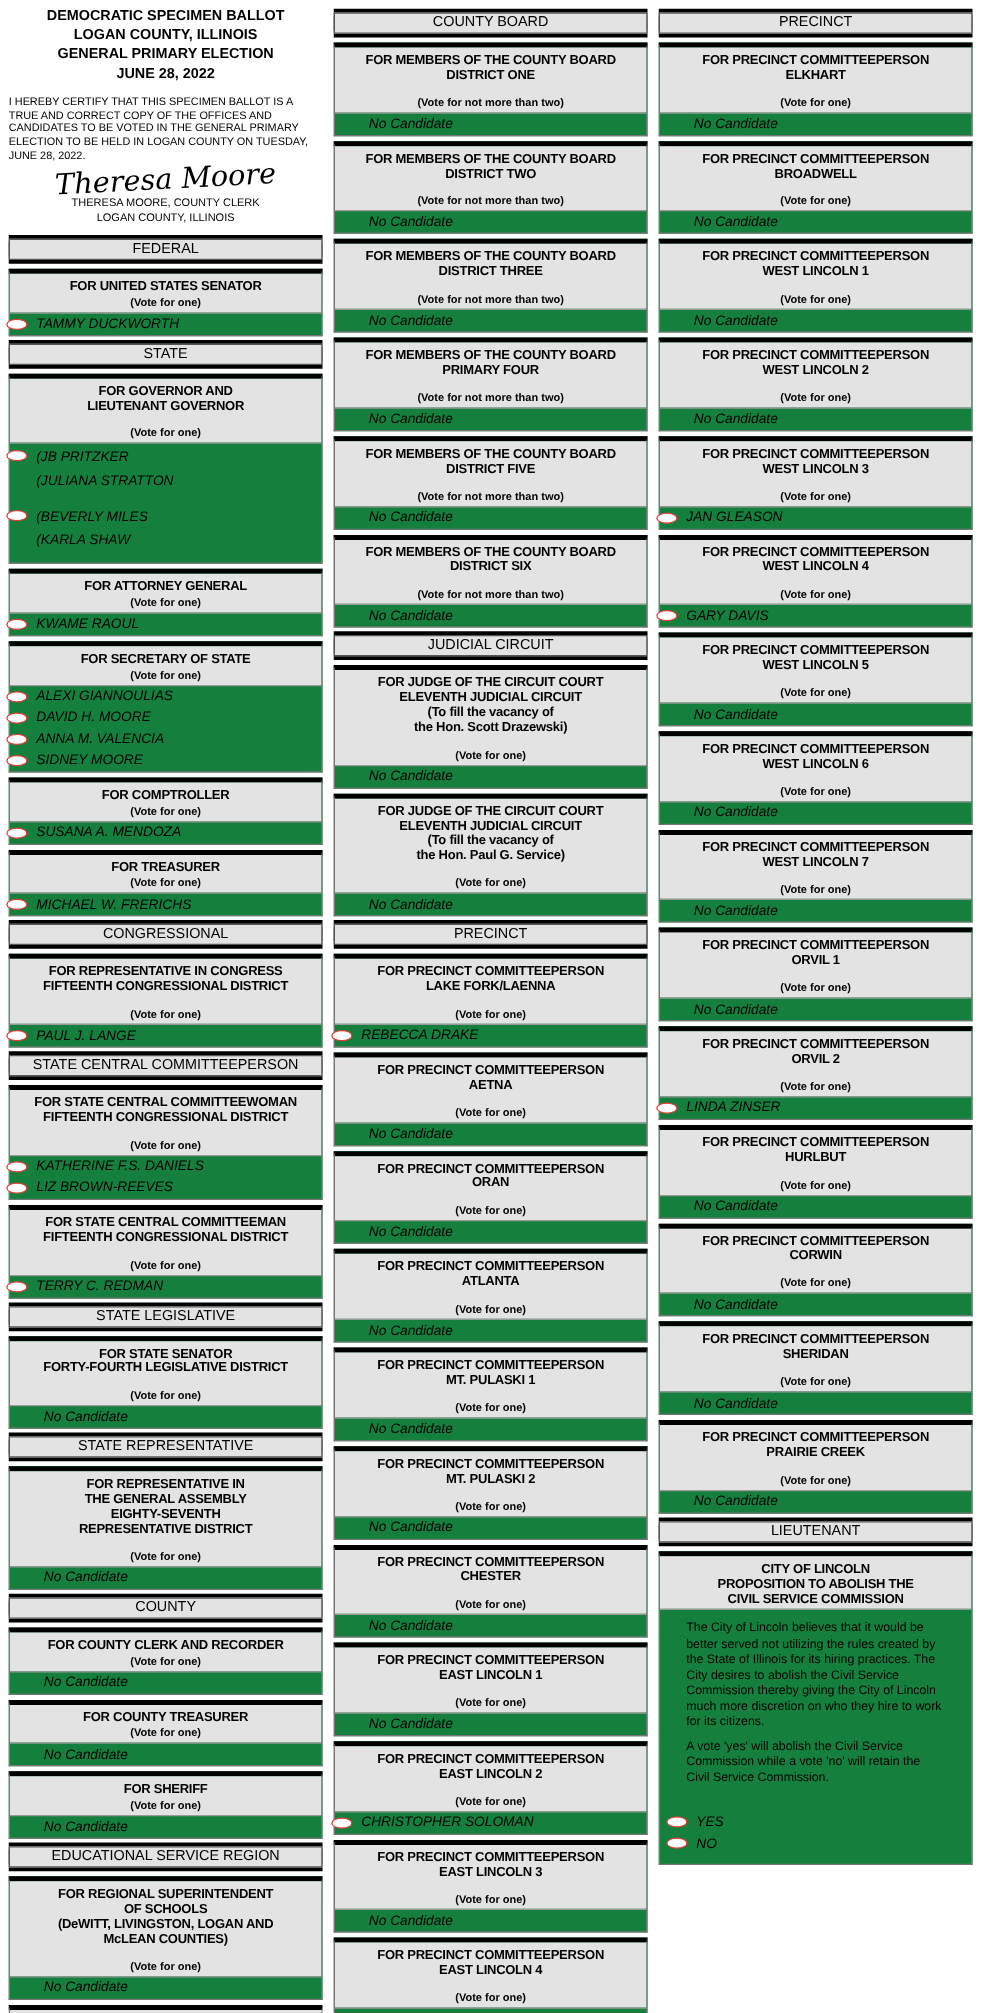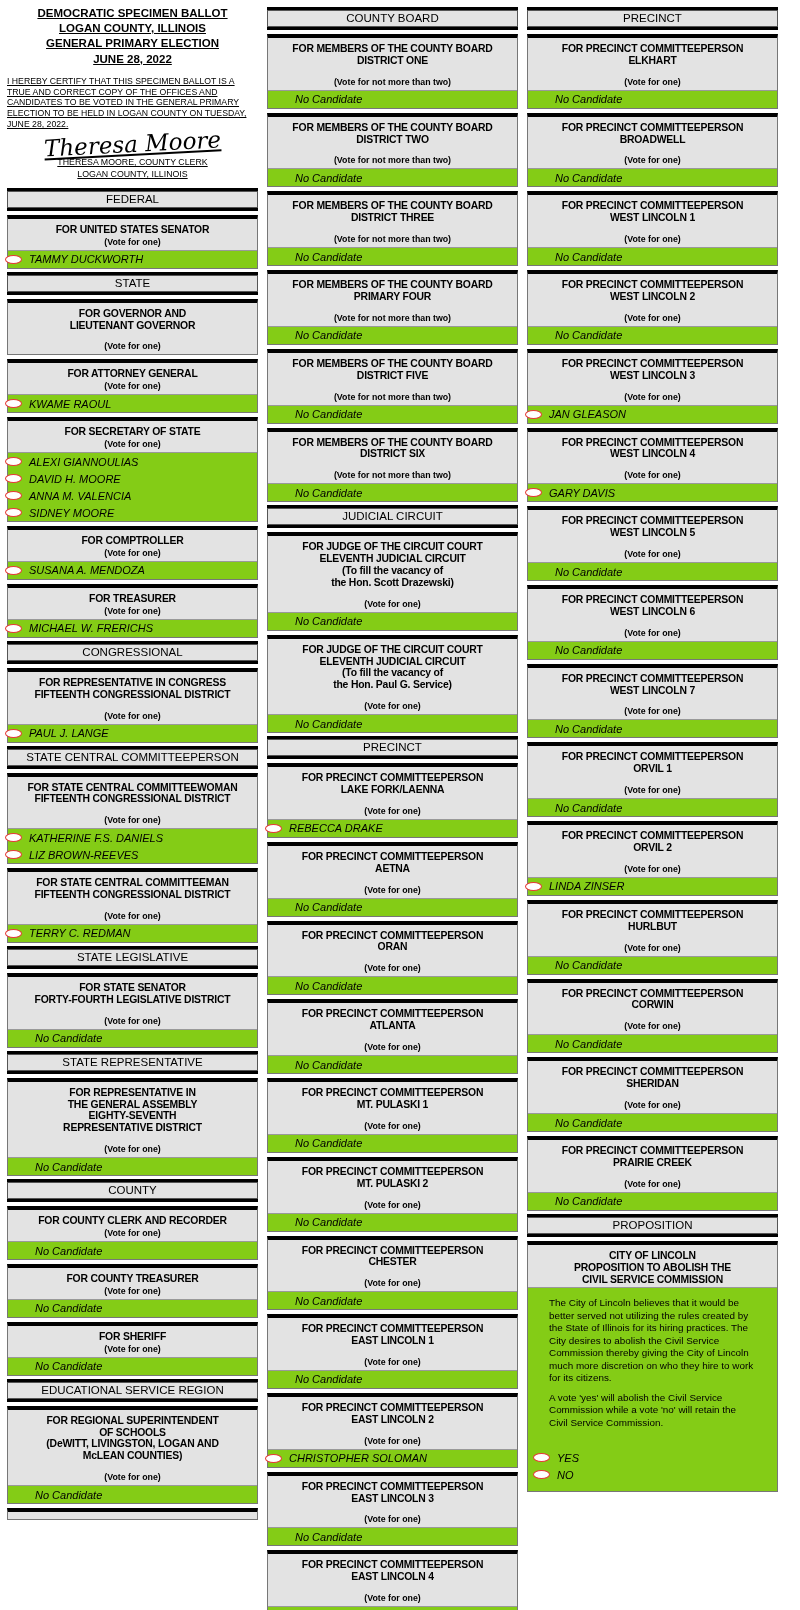--- a/index.html
+++ b/index.html
@@ -3,36 +3,36 @@
 <meta charset="utf-8">
 <title>Democratic Specimen Ballot</title>
 <style>
   html,body { margin:0; padding:0; background:#fff; color:#000;
     font-family:"Liberation Sans", sans-serif; }
   .ballot { width:800px; min-height:1602px; display:flex; gap:9px;
     padding:4px 2px 4px 7px; box-sizing:border-box; align-items:flex-start; }
   .col { width:251px; flex:0 0 251px; }
 
   
-  .bhead { text-align:center; padding:2px 0 4px;text-decoration:underline; }
+  .bhead { text-align:center; padding:2px 0 4px; }
   .btitle { font-weight:bold; font-size:11.5px; line-height:1.32; }
   .cert { text-align:left; font-size:8.7px; line-height:1.25; margin-top:9px; }
   .sig { font-family:"DejaVu Serif", serif; font-style:italic; font-size:23px;
     margin-top:1px; transform:rotate(-3deg); }
   .clerk { font-size:8.8px; line-height:1.35; }
 
   
   .banner { margin:6px 0 7px; background:var(--hdr-gray,#e3e3e3);
     border:1px solid #555; text-align:center; font-weight:normal;
     font-size:11.5px; padding:1px 0 2px;
     box-shadow:0 -3px 0 #000, 0 3px 0 #000; }
 
   
   .contest { margin:0 0 4px; border:1px solid #777; border-top:4px solid #000;
-    background:#84cc16; overflow:visible; }
+    background:#15803d; overflow:visible; }
   .chead { background:var(--hdr-gray,#e3e3e3); text-align:center; padding:5px 3px 2px; }
   .ctitle { font-weight:bold; font-size:10.4px; line-height:1.14; letter-spacing:-0.2px; }
   .vgap { height:9px; }
   .cnote { font-weight:bold; font-size:8.8px; padding:1px 0; }
   .cbody { border-top:1px solid #999; }
   .crow { display:flex; align-items:center; padding:2px 3px 2px 3px;
     font-size:11px; min-height:13px;font-style:italic; }
   .oval { flex:0 0 auto; width:17px; height:9px; box-sizing:border-box;
     border:1.7px solid var(--oval-red,#e53935); border-radius:50%;
     margin:0 7px 0 -6px; background:#fff; }
@@ -78,20 +78,36 @@
         </div>
       </div>
       <div class="banner">STATE</div>
       <div class="contest">
         <div class="chead">
           <div class="ctitle">FOR GOVERNOR AND</div>
           <div class="ctitle">LIEUTENANT GOVERNOR</div>
           <div class="vgap"></div>
           <div class="cnote">(Vote for one)</div>
         </div>
+        <div class="cbody">
+          <div class="crow ticketrow">
+            <span class="oval"></span>
+            <div class="ticket">
+              <div class="tline">(JB PRITZKER</div>
+              <div class="tline">(JULIANA STRATTON</div>
+            </div>
+          </div>
+          <div class="crow ticketrow">
+            <span class="oval"></span>
+            <div class="ticket">
+              <div class="tline">(BEVERLY MILES</div>
+              <div class="tline">(KARLA SHAW</div>
+            </div>
+          </div>
+        </div>
       </div>
       <div class="contest">
         <div class="chead">
           <div class="ctitle">FOR ATTORNEY GENERAL</div>
           <div class="cnote">(Vote for one)</div>
         </div>
         <div class="cbody">
           <div class="crow">
             <span class="oval"></span>
             <span class="cname">KWAME RAOUL</span>
@@ -729,21 +745,21 @@
           <div class="ctitle">PRAIRIE CREEK</div>
           <div class="vgap"></div>
           <div class="cnote">(Vote for one)</div>
         </div>
         <div class="cbody">
           <div class="crow nocand">
             <span class="cname">No Candidate</span>
           </div>
         </div>
       </div>
-      <div class="banner">PROPOSITION</div>
+      <div class="banner">LIEUTENANT</div>
       <div class="contest prop">
         <div class="chead">
           <div class="ctitle">CITY OF LINCOLN</div>
           <div class="ctitle">PROPOSITION TO ABOLISH THE</div>
           <div class="ctitle">CIVIL SERVICE COMMISSION</div>
         </div>
         <div class="cbody">
           <div class="prop-para">The City of Lincoln believes that it would be better served not utilizing the rules created by the State of Illinois for its hiring practices. The City desires to abolish the Civil Service Commission thereby giving the City of Lincoln much more discretion on who they hire to work for its citizens.</div>
           <div class="prop-para">A vote 'yes' will abolish the Civil Service Commission while a vote 'no' will retain the Civil Service Commission.</div>
           <div class="crow proprow">

